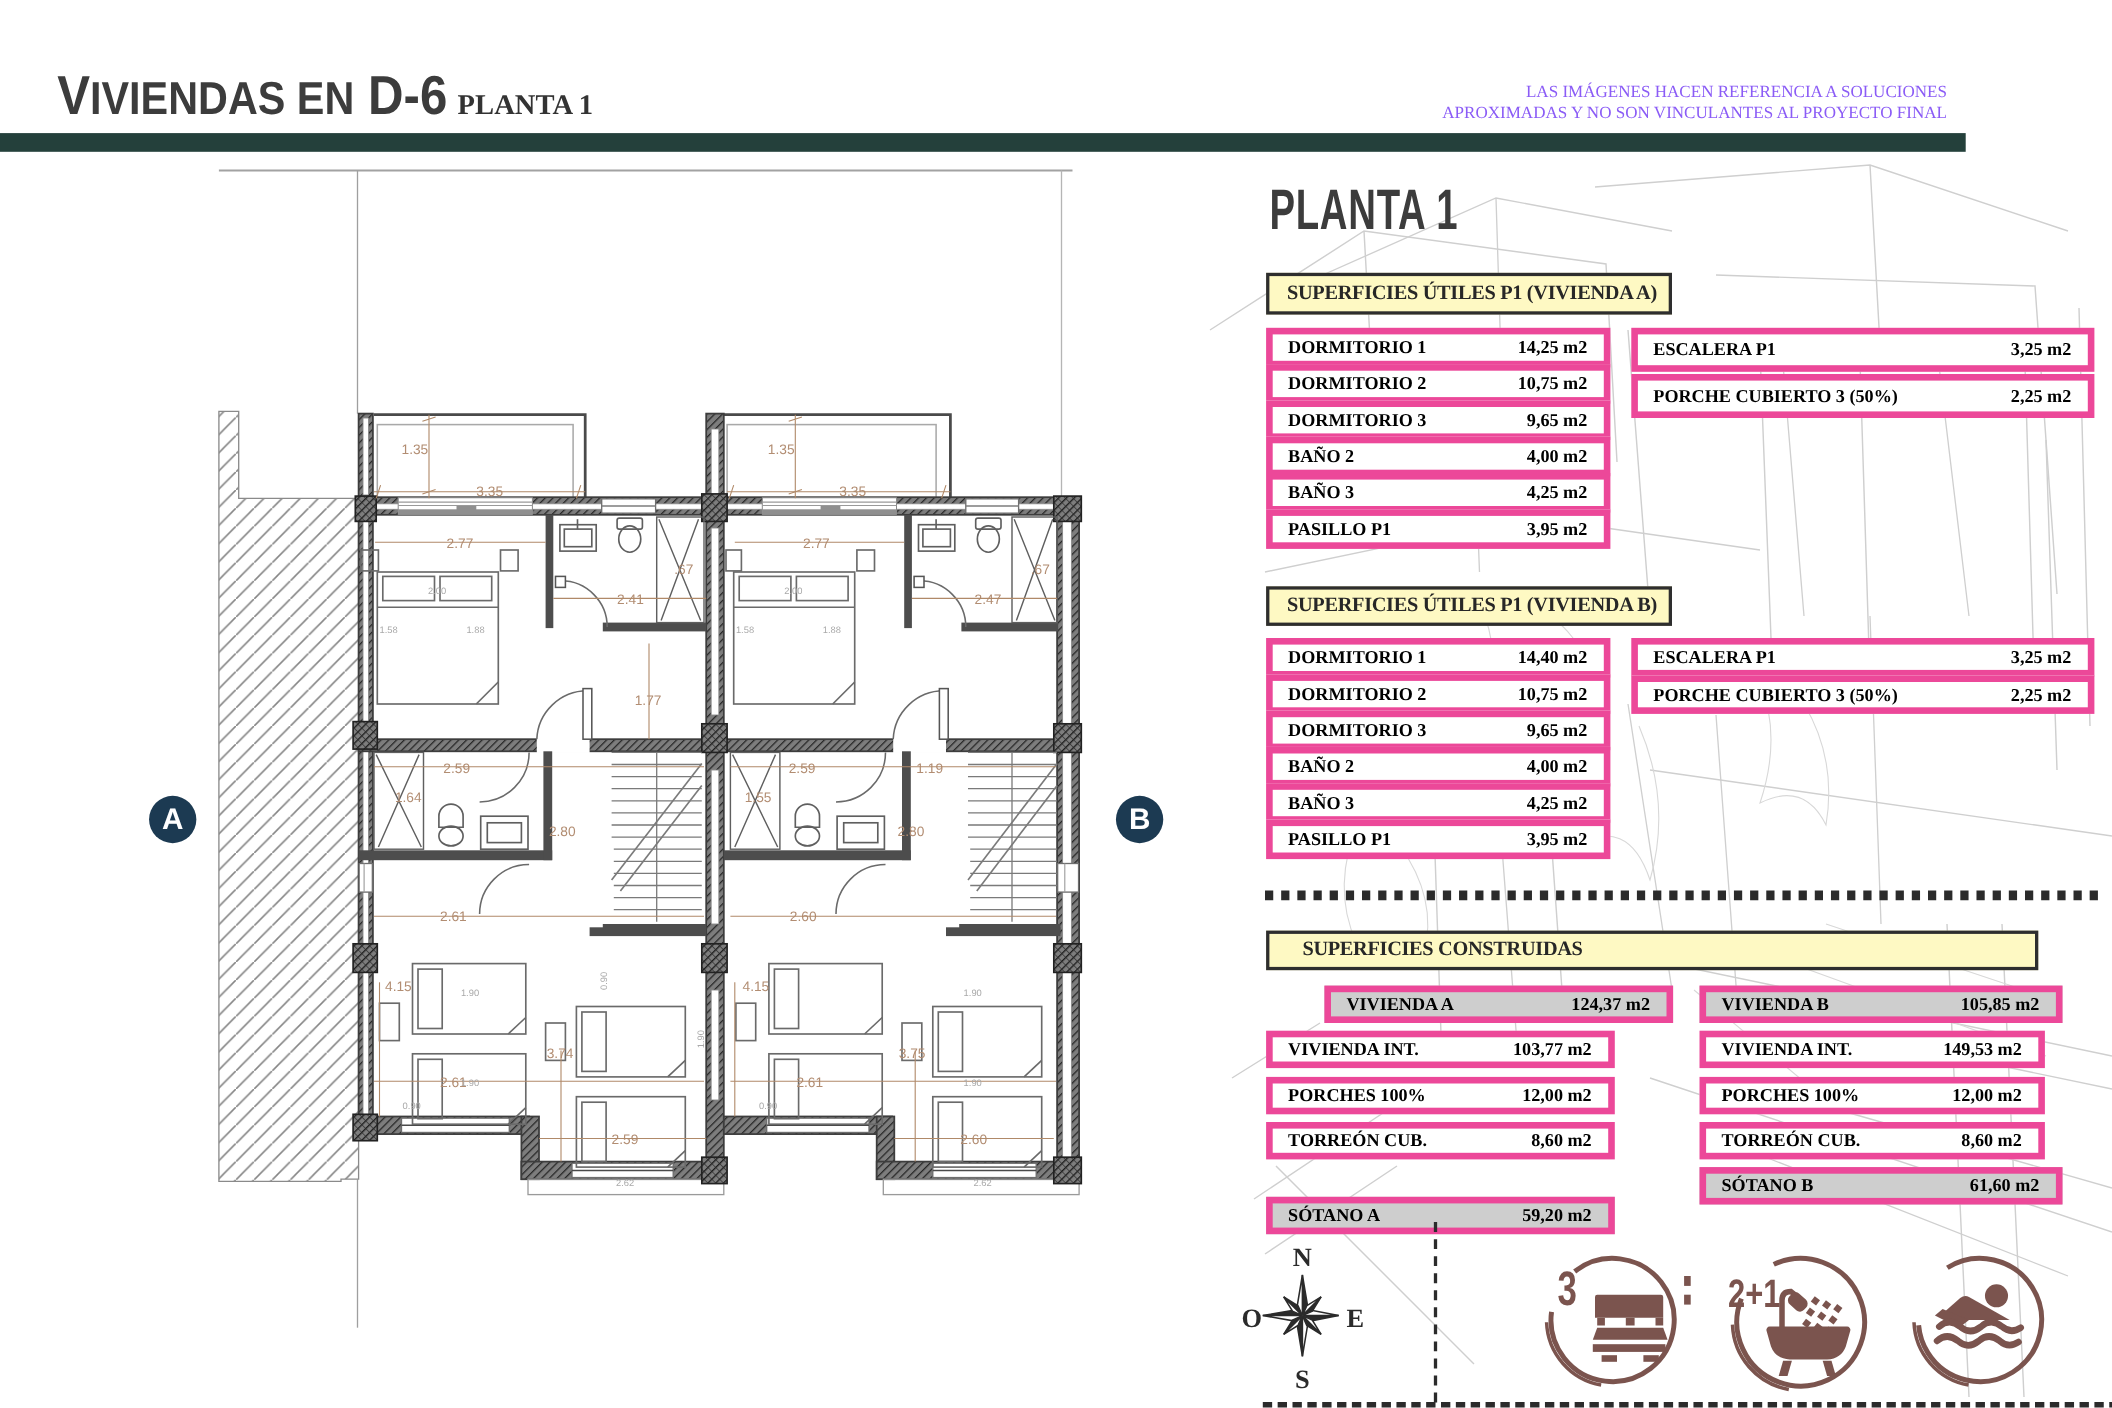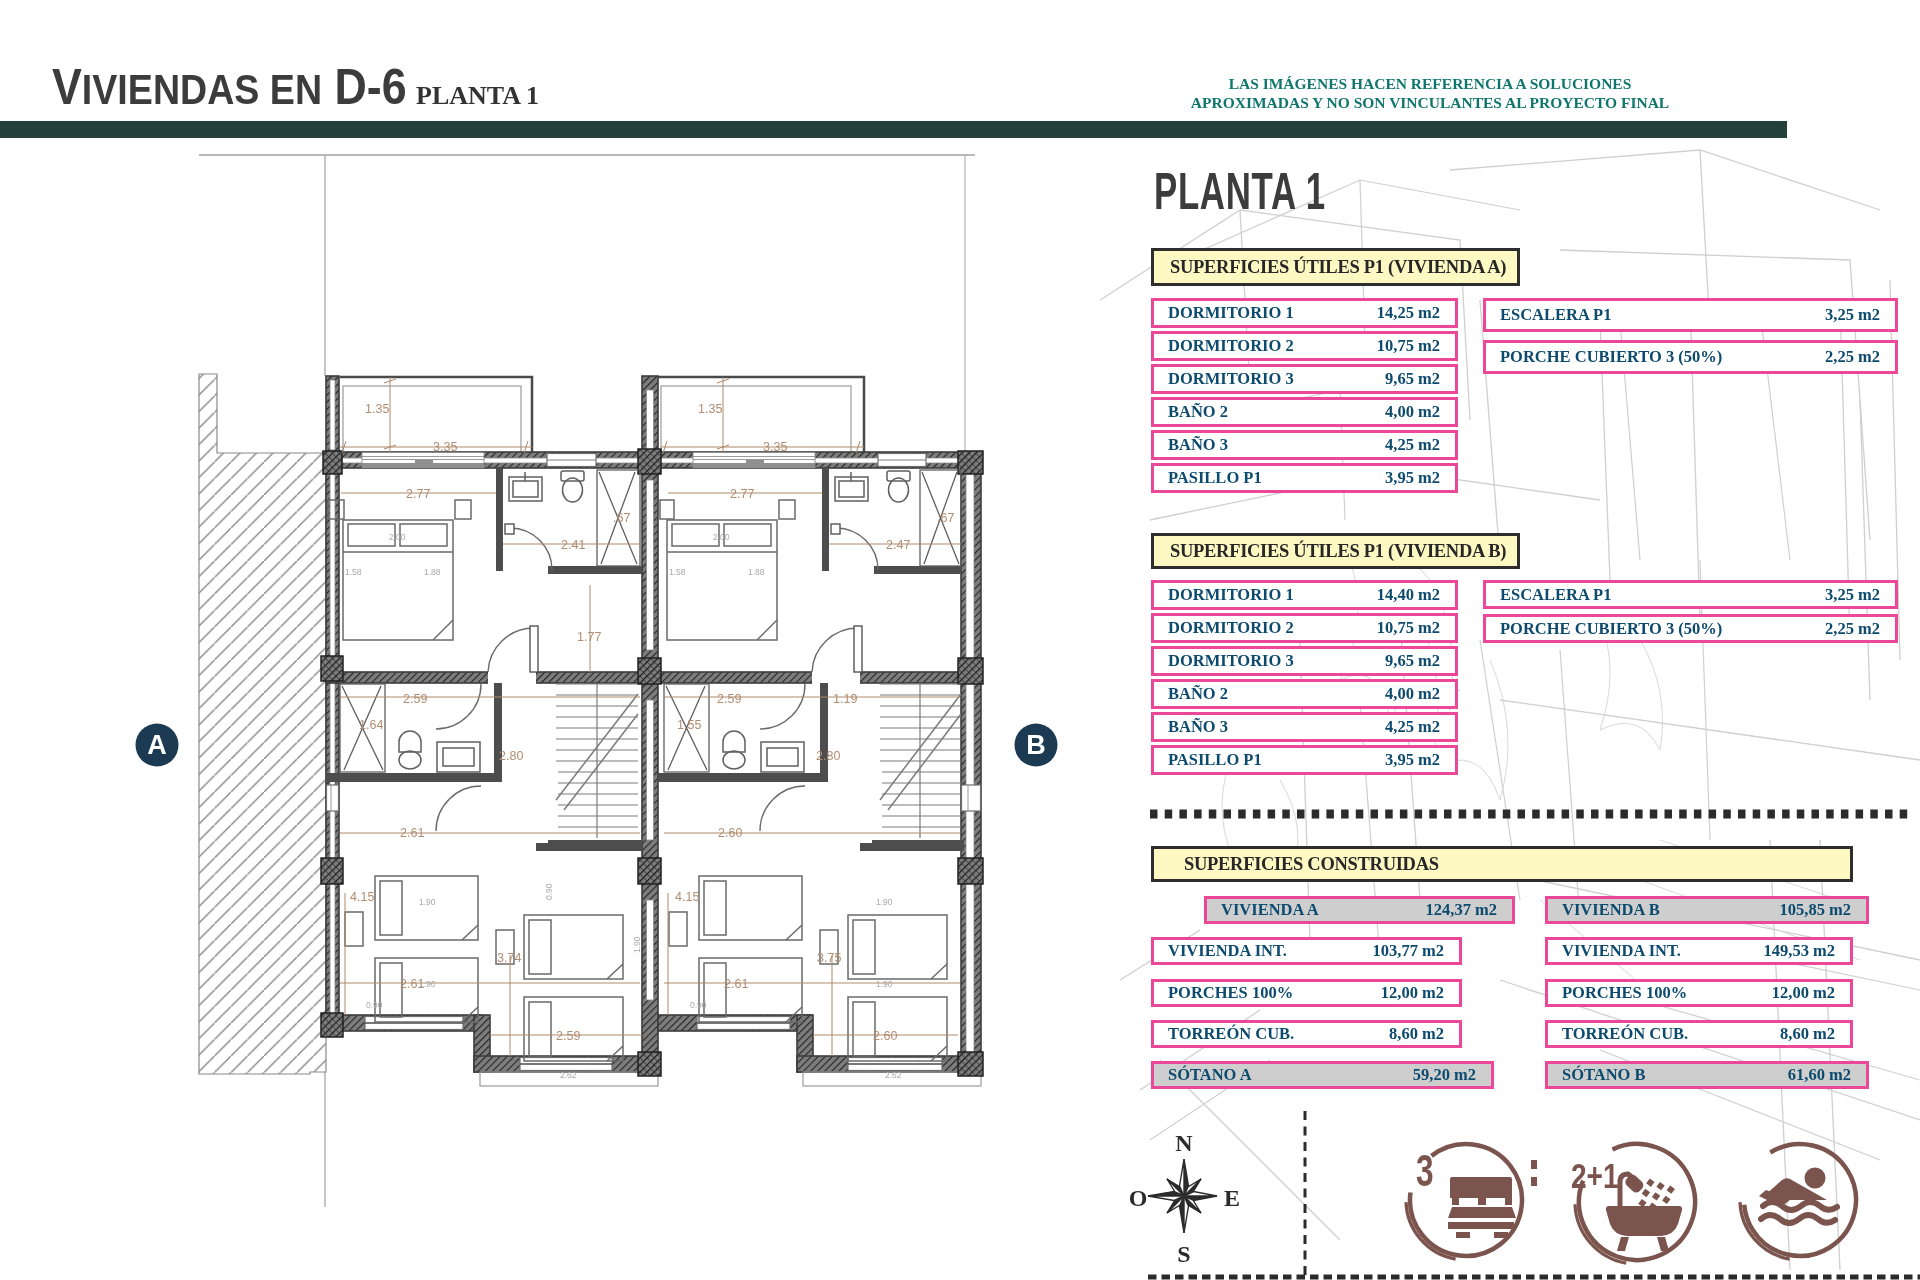--- a/index.html
+++ b/index.html
@@ -1,21 +1,21 @@
 <!DOCTYPE html>
 <html><head>
 <meta charset="utf-8">
 <style>
   html,body{margin:0;padding:0;}
   body{width:1920px;height:1280px;position:relative;background:#ffffff;overflow:hidden;
        font-family:"Liberation Sans", sans-serif;}
   .abs{position:absolute;}
   .srf{font-family:"Liberation Serif", serif;}
-  .rowbox{position:absolute;border:3px solid #ec4899;background:#fff;
-          font-family:"Liberation Serif", serif;font-weight:bold;color:#0c4a6e;}
+  .rowbox{position:absolute;border:6px solid #ec4899;background:#fff;
+          font-family:"Liberation Serif", serif;font-weight:bold;color:#000000;}
   .rowbox .lb{position:absolute;left:14px;top:50%;transform:translateY(-50%);white-space:nowrap;}
   .rowbox .vl{position:absolute;right:15px;top:50%;transform:translateY(-50%);white-space:nowrap;}
   .hdrbox{position:absolute;border:3px solid #2e2e2e;background:#fef9c3;
           font-family:"Liberation Serif", serif;font-weight:bold;color:#272727;}
   .hdrbox .lb{position:absolute;left:16px;top:50%;transform:translateY(-50%);white-space:nowrap;letter-spacing:-0.3px;font-size:18.5px;}
 </style>
 </head>
 <body>
 
 <svg class="abs" style="left:0;top:0;" width="1920" height="1280" viewBox="0 0 1920 1280">
@@ -41,21 +41,21 @@
     <path d="M1600 620 q20 50 0 110 q40 -20 60 20 q10 -60 -20 -110"></path>
     <path d="M1660 840 l180 60 M1640 880 l220 80 M1540 900 l120 100"></path>
   </g>
 </svg>
 
 <div class="abs" style="left:52px;top:58px;font-size:50px;font-weight:bold;color:#3c3c3c;letter-spacing:0px;transform:scaleX(0.895);transform-origin:left top;white-space:nowrap;">V<span style="font-size:42px;">IVIENDAS EN</span> D-6</div>
 <div class="abs srf" style="left:416px;top:81px;font-size:26px;font-weight:bold;color:#333;white-space:nowrap;">PLANTA 1</div>
 
 <div class="abs" style="left:0;top:121px;width:1787px;height:17px;background:#24403b;"></div>
 
-<div class="abs srf" style="left:1090px;top:74px;width:680px;text-align:center;font-weight:bold;font-size:15.5px;color:#0f766e;line-height:1.25;">LAS IMÁGENES HACEN REFERENCIA A SOLUCIONES<br>APROXIMADAS Y NO SON VINCULANTES AL PROYECTO FINAL</div>
+<div class="abs srf" style="left:1090px;top:74px;width:680px;text-align:right;font-weight:normal;font-size:15.5px;color:#8b5cf6;line-height:1.25;">LAS IMÁGENES HACEN REFERENCIA A SOLUCIONES<br>APROXIMADAS Y NO SON VINCULANTES AL PROYECTO FINAL</div>
 
 <div class="abs" style="left:1154px;top:161px;font-size:52px;font-weight:bold;color:#3c3c3c;letter-spacing:1px;transform:scaleX(0.67);transform-origin:left top;white-space:nowrap;">PLANTA 1</div>
 
 <div class="hdrbox" style="left:1151px;top:248px;width:363px;height:32px;font-size:19px;">
     <span class="lb">SUPERFICIES ÚTILES P1 (VIVIENDA A)</span>
   </div>
 
 <div class="rowbox" style="left:1151px;top:298px;width:301px;height:24px;font-size:16.5px;">
     <span class="lb">DORMITORIO 1</span>
     <span class="vl">14,25 m2</span>
@@ -161,21 +161,21 @@
 <div class="rowbox" style="left:1151px;top:979px;width:305px;height:22px;font-size:16.5px;">
     <span class="lb">PORCHES 100%</span>
     <span class="vl">12,00 m2</span>
   </div>
 
 <div class="rowbox" style="left:1151px;top:1020px;width:305px;height:22px;font-size:16.5px;">
     <span class="lb">TORREÓN CUB.</span>
     <span class="vl">8,60 m2</span>
   </div>
 
-<div class="rowbox" style="left:1151px;top:1061px;width:305px;height:22px;font-size:16.5px;background:#cecece;padding-left:32px;">
+<div class="rowbox" style="left:1151px;top:1088px;width:305px;height:22px;font-size:16.5px;background:#cecece;">
     <span class="lb">SÓTANO A</span>
     <span class="vl">59,20 m2</span>
   </div>
 
 <div class="rowbox" style="left:1545px;top:896px;width:302px;height:22px;font-size:16.5px;background:#cecece;padding-left:16px;">
     <span class="lb">VIVIENDA B</span>
     <span class="vl">105,85 m2</span>
   </div>
 
 <div class="rowbox" style="left:1545px;top:937px;width:302px;height:22px;font-size:16.5px;">

